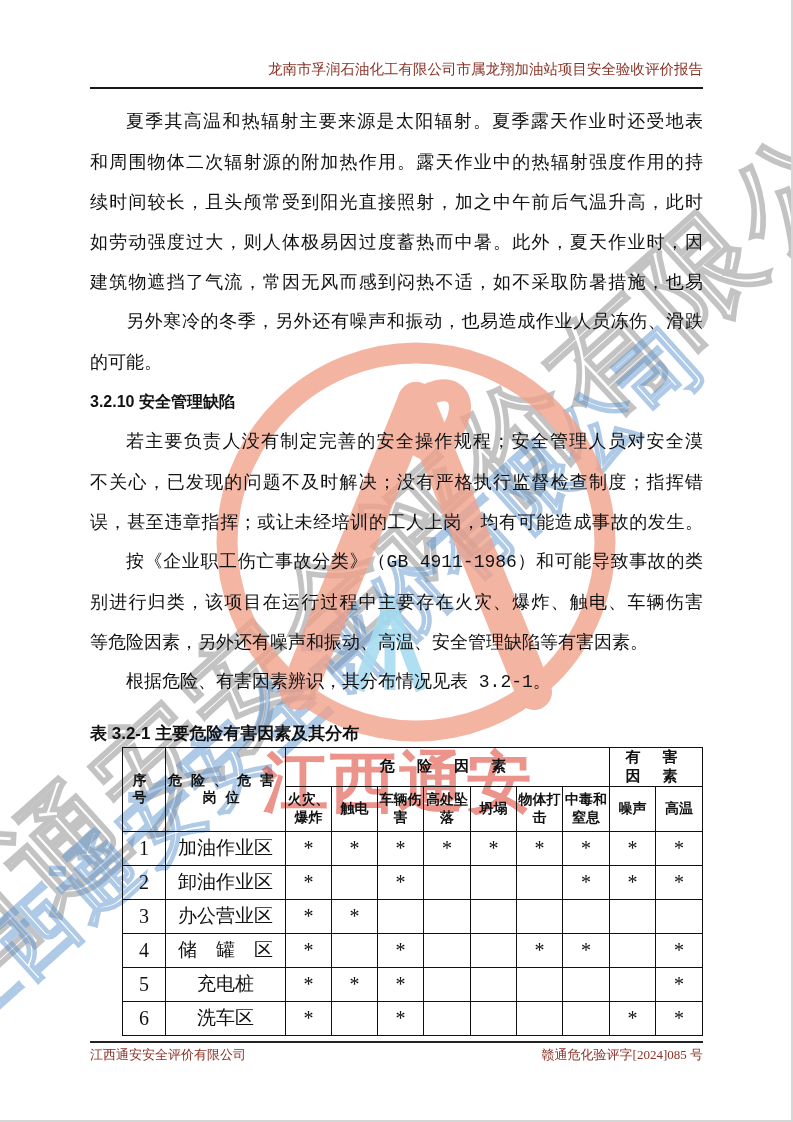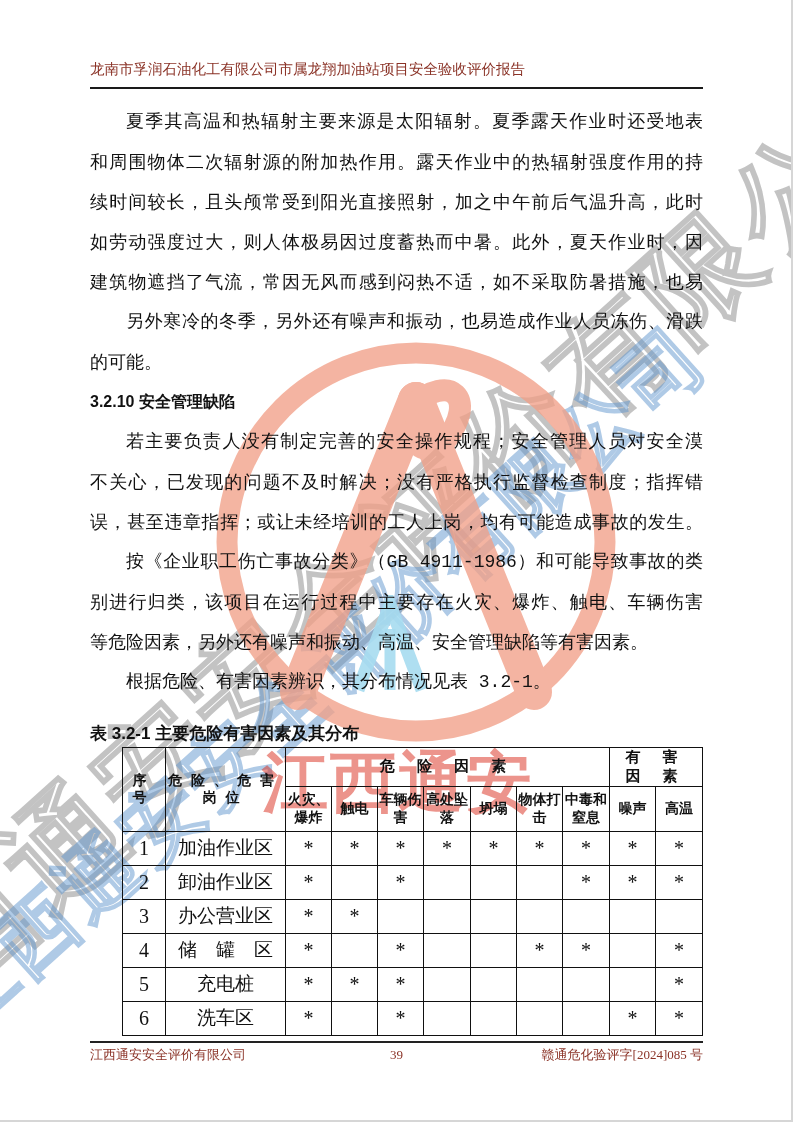--- a/index.html
+++ b/index.html
@@ -39,21 +39,21 @@
     left:262px;top:738px;
     font-size:66px;letter-spacing:2px;
     color:rgba(218,42,26,0.5);
     -webkit-text-stroke:0;
     transform:none;
     text-align:center;
   }
   
   #hdr-title{
     position:absolute;left:90px;top:60px;width:613px;
-    text-align:left;font-size:14.5px;color:#8a3226;
+    text-align:right;font-size:14.5px;color:#8a3226;
     z-index:2;
   }
   #hdr-rule{
     position:absolute;left:90px;top:87px;width:613px;height:0;
     border-top:2px solid #1a1a1a;z-index:2;
   }
   
   #body-text{
     position:absolute;left:90px;top:102px;width:613px;z-index:2;
     font-size:18px;
@@ -267,17 +267,16 @@
           <td class="mark"></td>
           <td class="mark">*</td>
           <td class="mark">*</td>
         </tr>
       </tbody>
   </table>
 
   <div id="ftr-rule"></div>
   <div id="ftr">
     <span class="l">江西通安安全评价有限公司</span>
-    <span class="c">39</span>
     <span class="r">赣通危化验评字[2024]085 号</span>
   </div>
 
 </div>
 
 </body></html>

